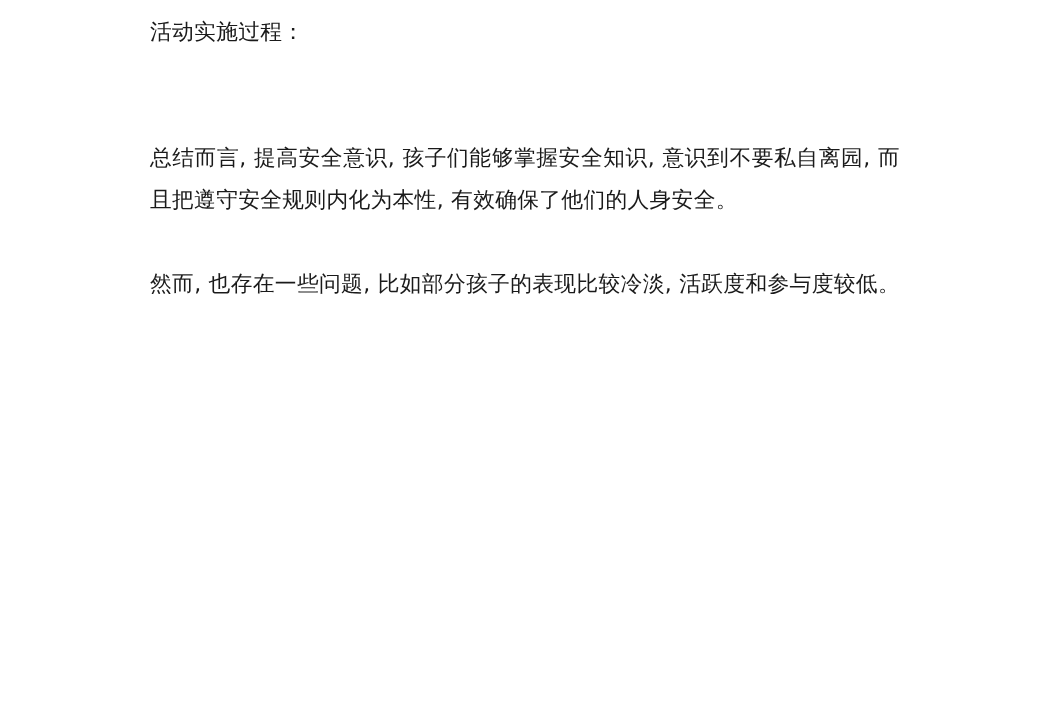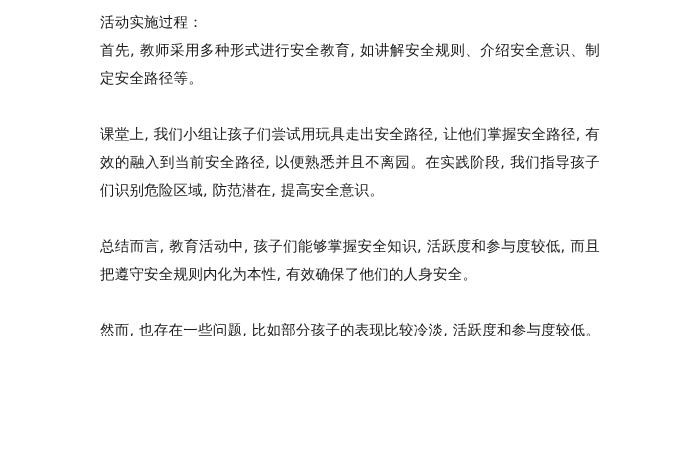--- a/index.html
+++ b/index.html
@@ -44,21 +44,19 @@
     overflow: hidden;
     max-height: 20px;
   }
 </style>
 </head>
 <body>
 
 <div class="page">
   <div class="doc-body">
     <p class="para">活动实施过程：</p>
-    <p class="para">首先, 教师采用多种形式进行安全教育, 如讲解安全规则、介绍安全意识、制定安全路径等。</p>
     <div class="spacer"></div>
-    <p class="para">课堂上, 我们小组让孩子们尝试用玩具走出安全路径, 让他们掌握安全路径, 有效的融入到当前安全路径, 以便熟悉并且不离园。在实践阶段, 我们指导孩子们识别危险区域, 防范潜在, 提高安全意识。</p>
     <div class="spacer"></div>
-    <p class="para">总结而言, 教育活动中, 孩子们能够掌握安全知识, 活跃度和参与度较低, 而且把遵守安全规则内化为本性, 有效确保了他们的人身安全。</p>
+    <p class="para">总结而言, 提高安全意识, 孩子们能够掌握安全知识, 意识到不要私自离园, 而且把遵守安全规则内化为本性, 有效确保了他们的人身安全。</p>
     <div class="spacer"></div>
     <p class="para clipped-last">然而, 也存在一些问题, 比如部分孩子的表现比较冷淡, 活跃度和参与度较低。为此, 我们可以在今后的教育活动中采用一些有趣的方式, 让孩子们更主动地参与进来, 使他们对安全有</p>
   </div>
 </div>
 
 </body></html>

